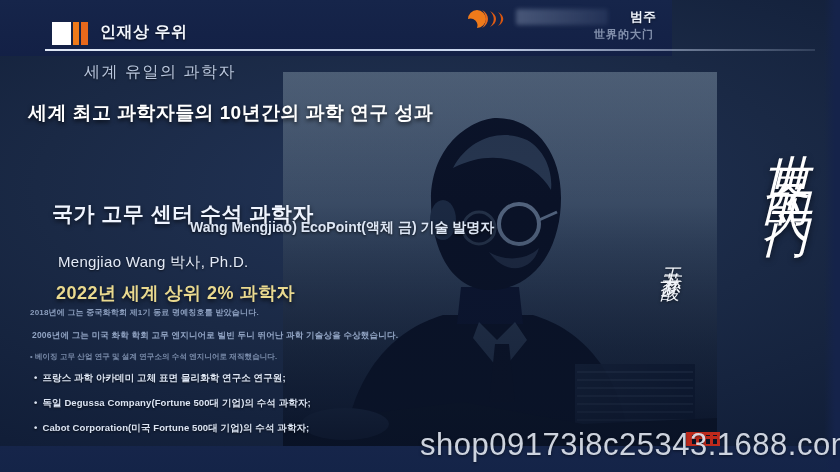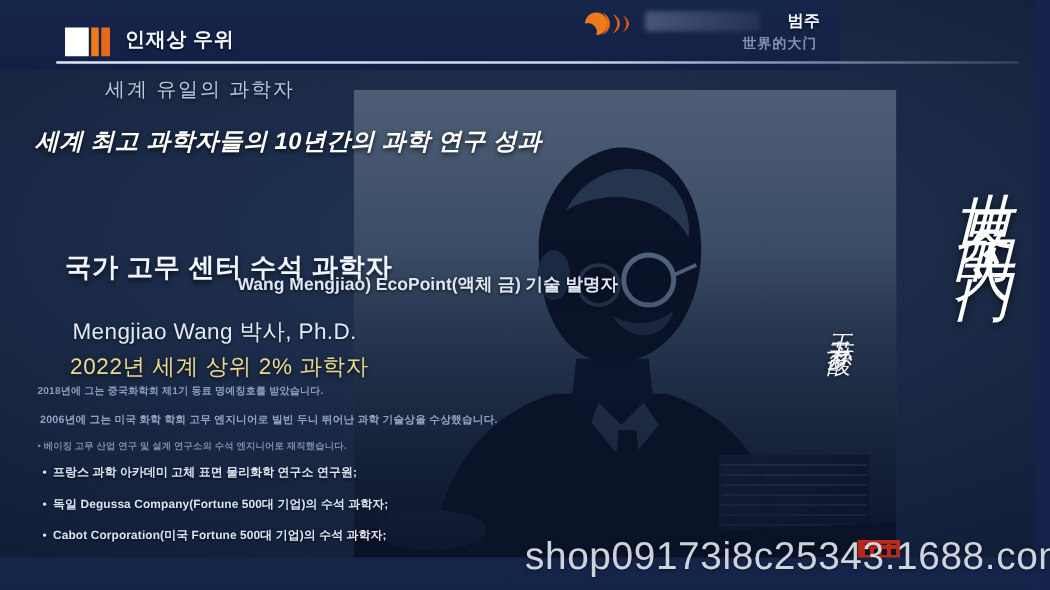--- a/index.html
+++ b/index.html
@@ -61,21 +61,20 @@
 
   
   .sub-kicker {
     position:absolute; left:36px; top:62px; font-size:16px;
     color:#b9c6dd; letter-spacing:1.5px; text-shadow:0 1px 2px rgba(0,0,0,.5);margin-left:48px;
   }
   .slide-title {
     position:absolute; left:28px; top:100px; font-size:19px; font-weight:700;
     color:#ffffff; letter-spacing:.4px; text-shadow:0 2px 4px rgba(0,0,0,.75);
     z-index:6;
-    font-style:italic;
   }
 
   
   .photo-panel {
     position:absolute; left:283px; top:72px; width:434px; height:378px;
     background:
       radial-gradient(130% 110% at 58% 28%, #4e5f78 0%, #35465f 30%, #22304a 58%, #141f38 85%, #0d1730 100%);
     overflow:hidden;
     box-shadow:0 0 26px rgba(0,0,0,.45) inset;
   }
@@ -116,25 +115,25 @@
   
   .heading-main {
     position:absolute; left:52px; top:200px; font-size:21px; font-weight:700;
     color:#f0f5ff; letter-spacing:.5px; text-shadow:0 2px 4px rgba(0,0,0,.7); z-index:8;text-align:center;
   }
   .subline-en {
     position:absolute; left:190px; top:219px; font-size:14px; font-weight:700;
     color:#dde6f5; text-shadow:0 1px 3px rgba(0,0,0,.8); z-index:8; white-space:nowrap;
   }
   .name-line {
-    position:absolute; left:58px; top:253px; font-size:18px; font-weight:400;
+    position:absolute; left:58px; top:253px; font-size:15px; font-weight:400;
     color:#e3eaf7; letter-spacing:.3px; text-shadow:0 1px 2px rgba(0,0,0,.6); z-index:8;
   }
   .gold-line {
-    position:absolute; left:56px; top:281px; font-size:18px; font-weight:400;
+    position:absolute; left:56px; top:281px; font-size:18px; font-weight:700;
     color:#e9d98f; letter-spacing:.5px; text-shadow:0 2px 4px rgba(0,0,0,.7); z-index:8;text-align:center;
   }
 
   .tiny { position:absolute; z-index:8; color:#9fb2d2; font-weight:700; white-space:nowrap; }
   .tiny.t1 { left:30px; top:307px; font-size:8px; letter-spacing:.2px; opacity:.85;text-align:right; }
   .tiny.t2 { left:32px; top:330px; font-size:8.5px; letter-spacing:.2px; opacity:.9; }
   .tiny.t3 { left:30px; top:352px; font-size:7.5px; letter-spacing:.1px; opacity:.72; }
 
   .bullets { position:absolute; left:34px; top:372px; width:300px; z-index:8; }
   .bullets li {

